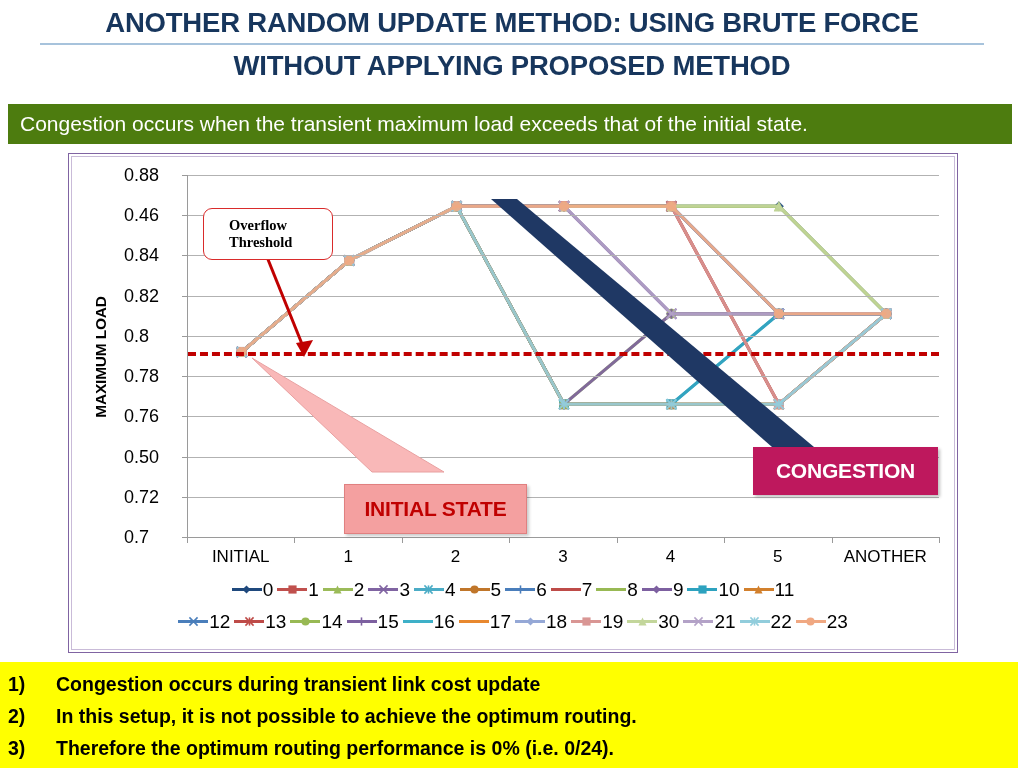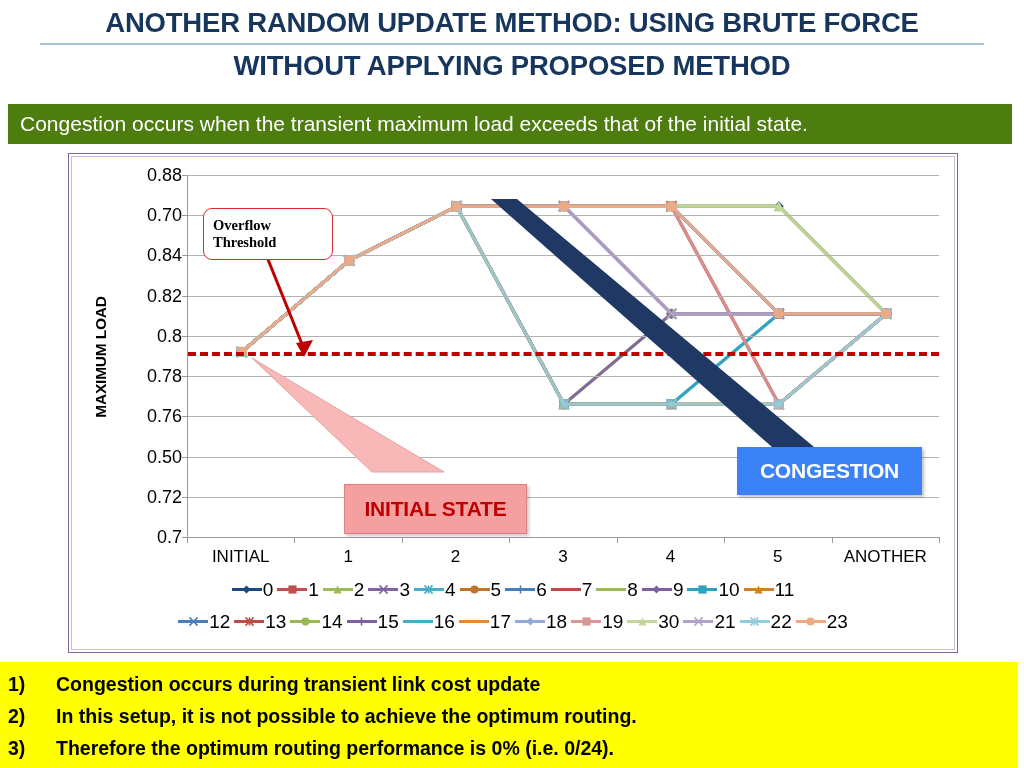--- a/index.html
+++ b/index.html
@@ -80,21 +80,20 @@
     white-space:nowrap;
     font-size:15.5px;
     font-weight:bold;
     color:#000;
     letter-spacing:-0.2px;
   }
   .y-tick-label {
     position:absolute;
     right:0;
     width:58px;
-    text-align:right;
     font-size:18px;
     color:#000;
     transform:translateY(-10px);
     font-family:"Liberation Sans", sans-serif;
   }
   #y-labels { position:absolute; left:52px; top:0; width:58px; height:400px; }
 
   #plot-area {
     position:absolute;
     left:115px; top:18px;
@@ -130,21 +129,21 @@
   
   #overflow-callout {
     position:absolute;
     left:131px; top:51px;
     width:130px; height:52px;
     background:#ffffff;
     border:1.5px solid #D92B2B;
     border-radius:9px;
     display:flex; flex-direction:column;
     justify-content:center;
-    padding-left:9px;
+    padding-left:25px;
     z-index:7;
   }
   #overflow-callout span {
     font-family:"Liberation Serif", serif;
     font-weight:bold;
     font-size:14.5px;
     color:#000;
     line-height:17px;
   }
 
@@ -258,21 +257,21 @@
   <div id="chart-frame-inner">
 
     <div id="plot-wrap">
 
       <div id="y-axis-title">
         <span>MAXIMUM LOAD</span>
       </div>
 
       <div id="y-labels">
           <div class="y-tick-label" style="top: 18px;">0.88</div>
-          <div class="y-tick-label" style="top: 58.2222px;">0.70</div>
+          <div class="y-tick-label" style="top: 58.2222px;">0.46</div>
           <div class="y-tick-label" style="top: 98.4444px;">0.84</div>
           <div class="y-tick-label" style="top: 138.667px;">0.82</div>
           <div class="y-tick-label" style="top: 178.889px;">0.8</div>
           <div class="y-tick-label" style="top: 219.111px;">0.78</div>
           <div class="y-tick-label" style="top: 259.333px;">0.76</div>
           <div class="y-tick-label" style="top: 299.556px;">0.50</div>
           <div class="y-tick-label" style="top: 339.778px;">0.72</div>
           <div class="y-tick-label" style="top: 380px;">0.7</div>
         </div>
 
@@ -755,21 +754,21 @@
 
       <div id="overflow-callout" style="border-color: rgb(217, 43, 43);">
         <span>Overflow</span>
         <span>Threshold</span>
       </div>
 
       <div id="initial-state-callout" style="background: rgb(244, 160, 160);">
         <span style="color: rgb(192, 0, 0);">INITIAL STATE</span>
       </div>
 
-      <div id="congestion-callout" style="background: #3b82f6;">
+      <div id="congestion-callout" style="background: #be185d; margin-left: 16px;">
         <span style="color: rgb(255, 255, 255);">CONGESTION</span>
       </div>
 
     </div>
 
     <div id="legend">
         <div class="legend-row">
           <div class="legend-item">
             <span class="legend-marker">
               <span class="lm-line" style="background: rgb(31, 73, 125);"></span>

